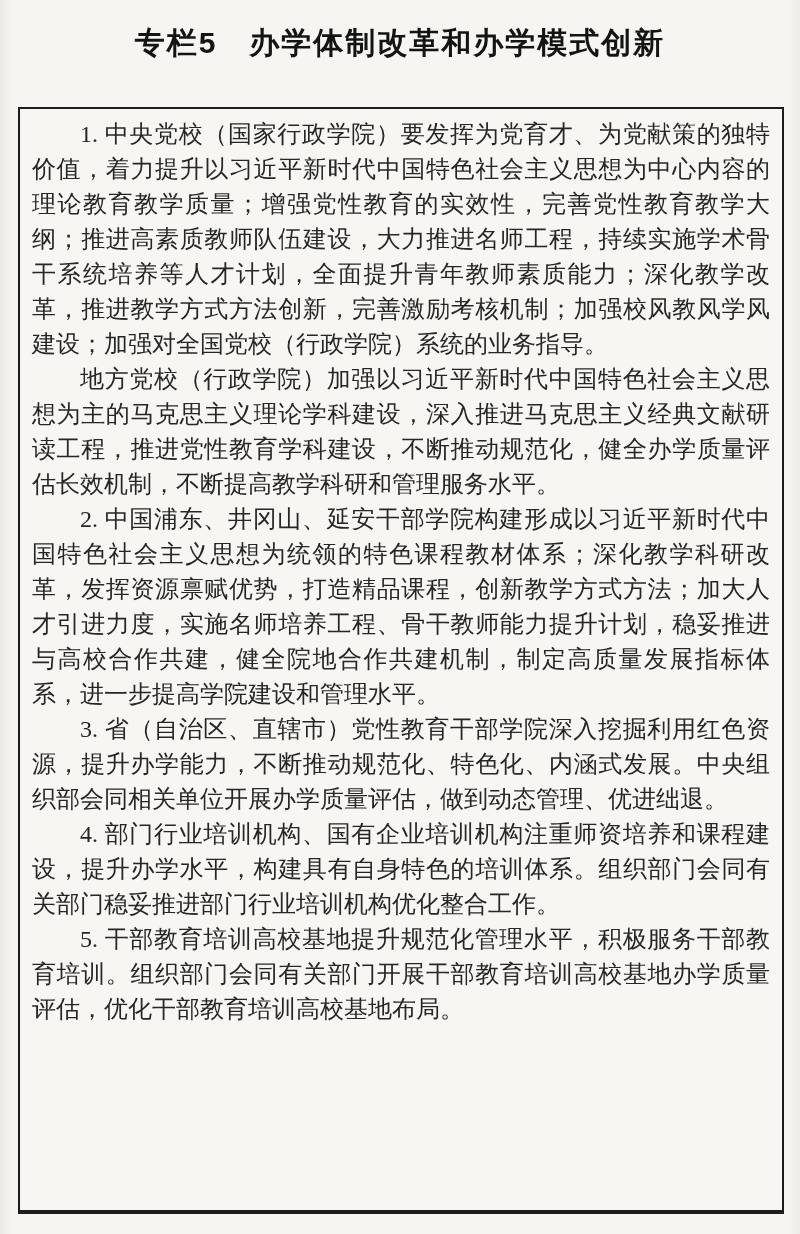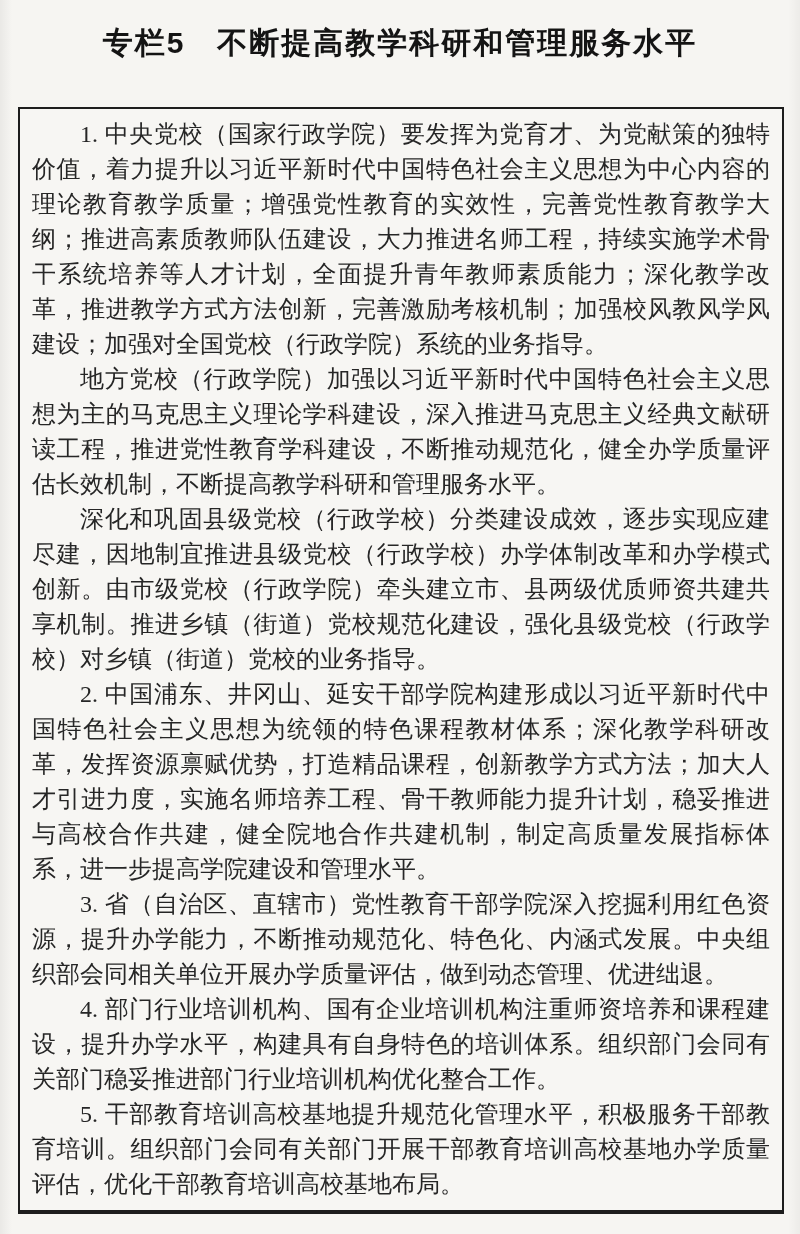--- a/index.html
+++ b/index.html
@@ -46,23 +46,22 @@
     line-height: 35px;
     text-align: justify;
     text-indent: 2em;
     letter-spacing: 0px;
     color: #262626;
   }
 </style>
 </head>
 <body>
 
-<h1 class="page-title">专栏5　不断提高教学科研和管理服务水平</h1>
+<h1 class="page-title">专栏5　办学体制改革和办学模式创新</h1>
 
 <div class="content-box">
   <p>1. 中央党校（国家行政学院）要发挥为党育才、为党献策的独特价值，着力提升以习近平新时代中国特色社会主义思想为中心内容的理论教育教学质量；增强党性教育的实效性，完善党性教育教学大纲；推进高素质教师队伍建设，大力推进名师工程，持续实施学术骨干系统培养等人才计划，全面提升青年教师素质能力；深化教学改革，推进教学方式方法创新，完善激励考核机制；加强校风教风学风建设；加强对全国党校（行政学院）系统的业务指导。</p>
   <p>地方党校（行政学院）加强以习近平新时代中国特色社会主义思想为主的马克思主义理论学科建设，深入推进马克思主义经典文献研读工程，推进党性教育学科建设，不断推动规范化，健全办学质量评估长效机制，不断提高教学科研和管理服务水平。</p>
-  <p>深化和巩固县级党校（行政学校）分类建设成效，逐步实现应建尽建，因地制宜推进县级党校（行政学校）办学体制改革和办学模式创新。由市级党校（行政学院）牵头建立市、县两级优质师资共建共享机制。推进乡镇（街道）党校规范化建设，强化县级党校（行政学校）对乡镇（街道）党校的业务指导。</p>
   <p>2. 中国浦东、井冈山、延安干部学院构建形成以习近平新时代中国特色社会主义思想为统领的特色课程教材体系；深化教学科研改革，发挥资源禀赋优势，打造精品课程，创新教学方式方法；加大人才引进力度，实施名师培养工程、骨干教师能力提升计划，稳妥推进与高校合作共建，健全院地合作共建机制，制定高质量发展指标体系，进一步提高学院建设和管理水平。</p>
   <p>3. 省（自治区、直辖市）党性教育干部学院深入挖掘利用红色资源，提升办学能力，不断推动规范化、特色化、内涵式发展。中央组织部会同相关单位开展办学质量评估，做到动态管理、优进绌退。</p>
   <p>4. 部门行业培训机构、国有企业培训机构注重师资培养和课程建设，提升办学水平，构建具有自身特色的培训体系。组织部门会同有关部门稳妥推进部门行业培训机构优化整合工作。</p>
   <p>5. 干部教育培训高校基地提升规范化管理水平，积极服务干部教育培训。组织部门会同有关部门开展干部教育培训高校基地办学质量评估，优化干部教育培训高校基地布局。</p>
 </div>
 
 </body></html>

